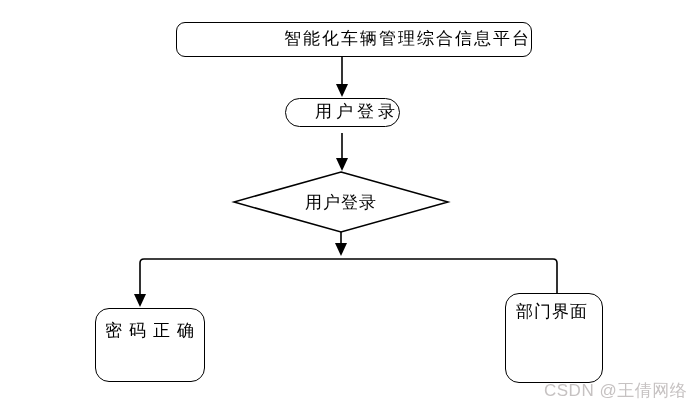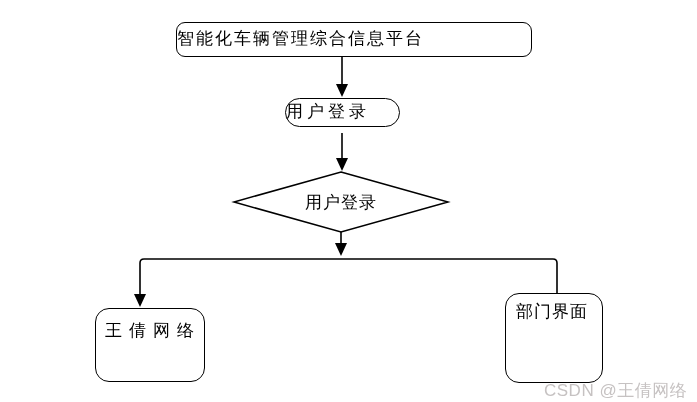--- a/index.html
+++ b/index.html
@@ -6,21 +6,21 @@
   .canvas{
     position:relative;width:697px;height:402px;background:#ffffff;
     font-family:"Liberation Serif","DejaVu Serif",serif;color:#000;
     overflow:hidden;
   }
   .layer{position:absolute;left:0;top:0;}
   .node{
     position:absolute;background:#ffffff;border:1.5px solid #000;
     box-sizing:border-box;font-size:17px;line-height:1.2;
   }
-  .center{display:flex;align-items:center;justify-content:flex-start;}
+  .center{display:flex;align-items:center;justify-content:flex-end;}
   .node-platform{left:176px;top:22px;width:356px;height:35px;border-radius:9px;letter-spacing:2px;}
   .node-login{left:285px;top:98px;width:115px;height:29px;border-radius:16px;letter-spacing:4px;}
   .decision-label{
     position:absolute;left:234px;top:172px;width:214px;height:60px;
     display:flex;align-items:center;justify-content:center;
     font-size:17px;letter-spacing:1px;pointer-events:none;
   }
   .node-admin{
     left:95px;top:308px;width:110px;height:74px;border-radius:14px;
     padding:9px 0 0 9px;letter-spacing:7px;line-height:26px;word-break:break-all;
@@ -67,21 +67,21 @@
 
   <div class="node center node-login">
     <span>用户登录</span>
   </div>
 
   <div class="decision-label">
     <span>用户登录</span>
   </div>
 
   <div class="node node-admin">
-    <span>王倩网络</span>
+    <span>密码正确</span>
   </div>
 
   <div class="node node-dept">
     <span>部门界面</span>
   </div>
 
   <div class="watermark">CSDN @王倩网络</div>
 
 </div>
 

